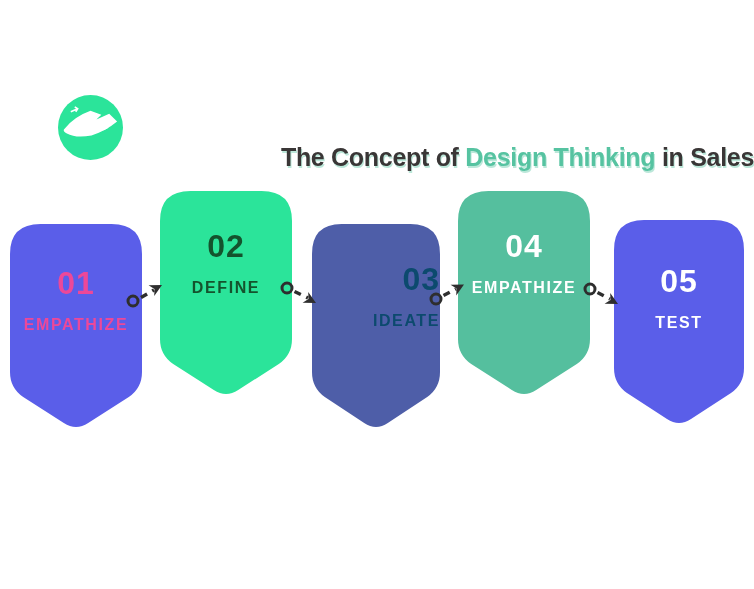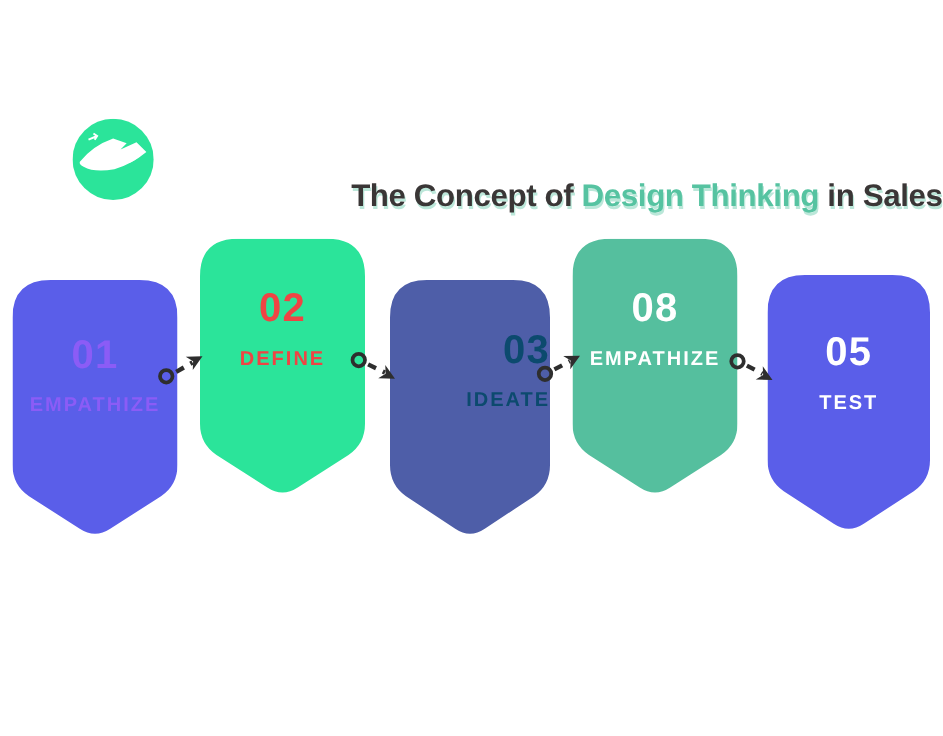--- a/index.html
+++ b/index.html
@@ -44,52 +44,52 @@
   </svg>
 
   <div class="title">
     <span style="color: rgb(58, 54, 54);">The Concept of </span><span style="color: rgb(86, 195, 161);">Design Thinking</span><span style="color: rgb(58, 54, 54);"> in Sales</span>
   </div>
 
   <div class="card c1">
     <svg class="shape" viewBox="0 0 130 206" preserveAspectRatio="none">
       <path d="M0,30 Q0,0 30,0 L100,0 Q130,0 130,30 L130,148 Q130,164 117,173 L77,199 Q65,207 53,199 L13,173 Q0,164 0,148 Z" style="fill: rgb(90, 94, 233);"></path>
     </svg>
-    <div class="card-text" style="color: #8b5cf6;">
+    <div class="card-text" style="color: #ec4899;">
       <div class="num">01</div>
       <div class="lbl">EMPATHIZE</div>
     </div>
   </div>
 
   <div class="card c2">
     <svg class="shape" viewBox="0 0 130 206" preserveAspectRatio="none">
       <path d="M0,30 Q0,0 30,0 L100,0 Q130,0 130,30 L130,148 Q130,164 117,173 L77,199 Q65,207 53,199 L13,173 Q0,164 0,148 Z" style="fill: rgb(43, 228, 154);"></path>
     </svg>
-    <div class="card-text" style="color: #ef4444;">
+    <div class="card-text" style="color: #14532d;">
       <div class="num">02</div>
       <div class="lbl">DEFINE</div>
     </div>
   </div>
 
   <div class="card c3">
     <svg class="shape" viewBox="0 0 130 206" preserveAspectRatio="none">
       <path d="M0,30 Q0,0 30,0 L100,0 Q130,0 130,30 L130,148 Q130,164 117,173 L77,199 Q65,207 53,199 L13,173 Q0,164 0,148 Z" style="fill: rgb(78, 94, 168);"></path>
     </svg>
     <div class="card-text" style="color: #0c4a6e; text-align: right;">
       <div class="num">03</div>
       <div class="lbl">IDEATE</div>
     </div>
   </div>
 
   <div class="card c4">
     <svg class="shape" viewBox="0 0 130 206" preserveAspectRatio="none">
       <path d="M0,30 Q0,0 30,0 L100,0 Q130,0 130,30 L130,148 Q130,164 117,173 L77,199 Q65,207 53,199 L13,173 Q0,164 0,148 Z" style="fill: rgb(85, 191, 158);"></path>
     </svg>
     <div class="card-text" style="color: rgb(255, 255, 255);">
-      <div class="num">08</div>
+      <div class="num">04</div>
       <div class="lbl">EMPATHIZE</div>
     </div>
   </div>
 
   <div class="card c5">
     <svg class="shape" viewBox="0 0 130 206" preserveAspectRatio="none">
       <path d="M0,30 Q0,0 30,0 L100,0 Q130,0 130,30 L130,148 Q130,164 117,173 L77,199 Q65,207 53,199 L13,173 Q0,164 0,148 Z" style="fill: rgb(90, 94, 233);"></path>
     </svg>
     <div class="card-text" style="color: rgb(255, 255, 255);">
       <div class="num">05</div>

